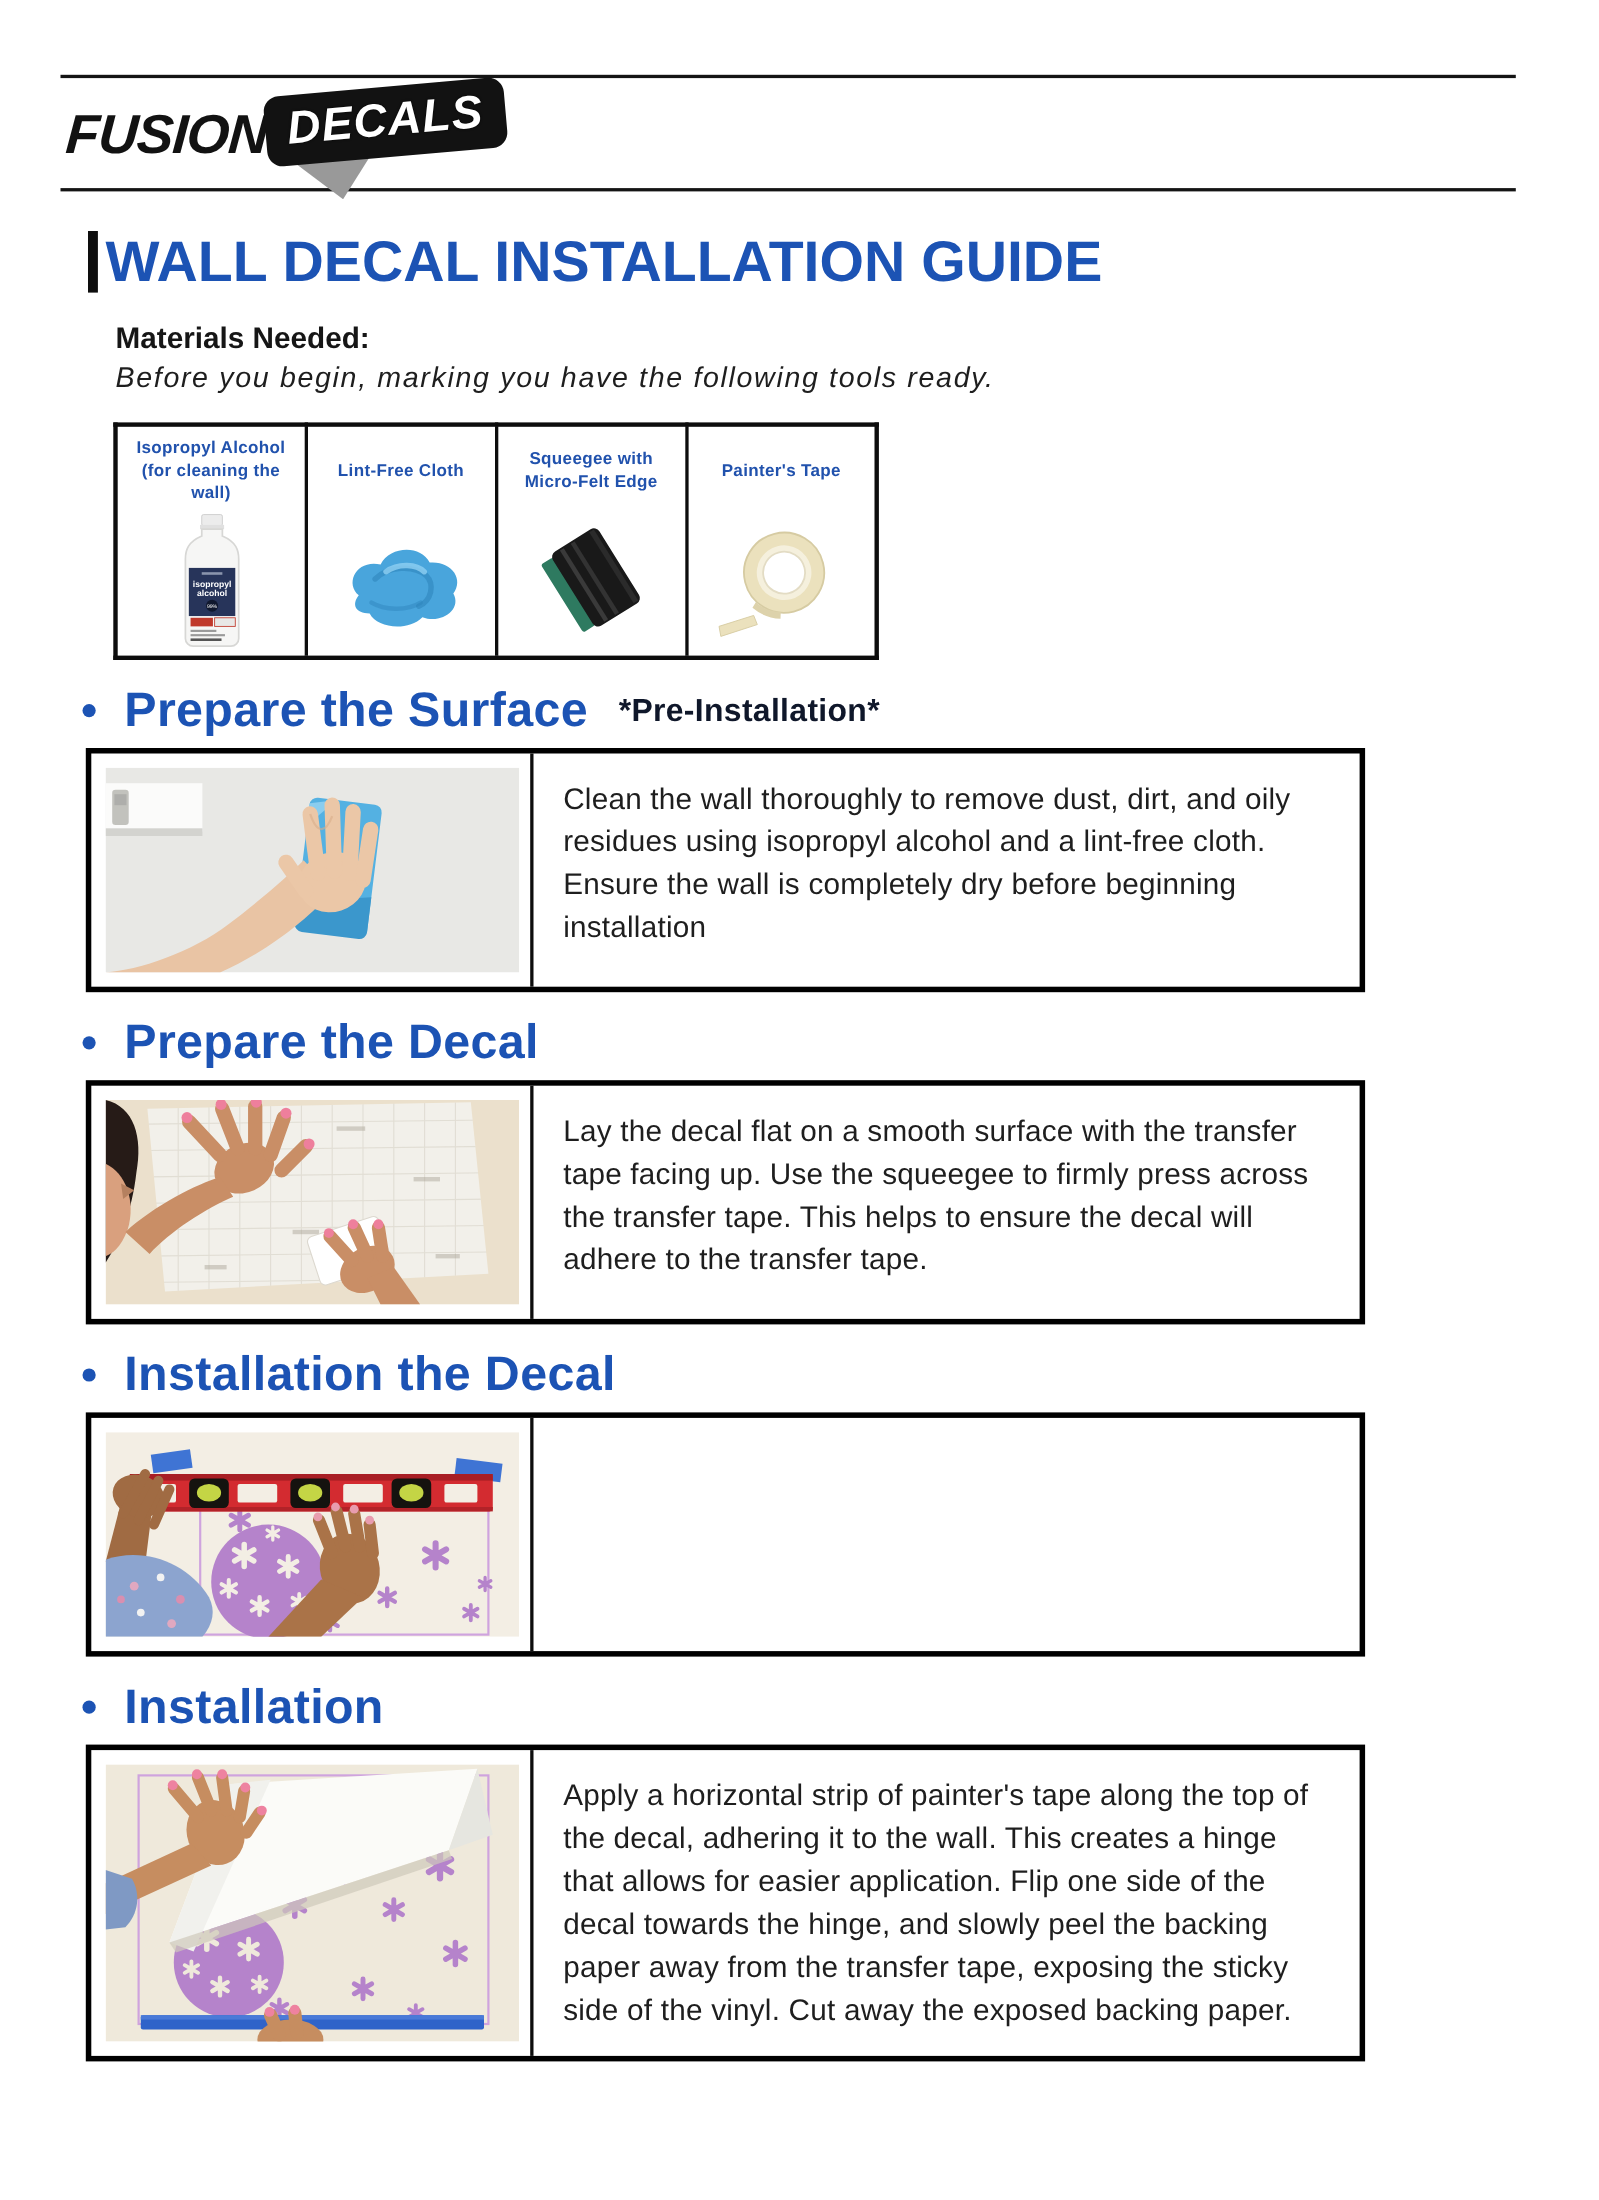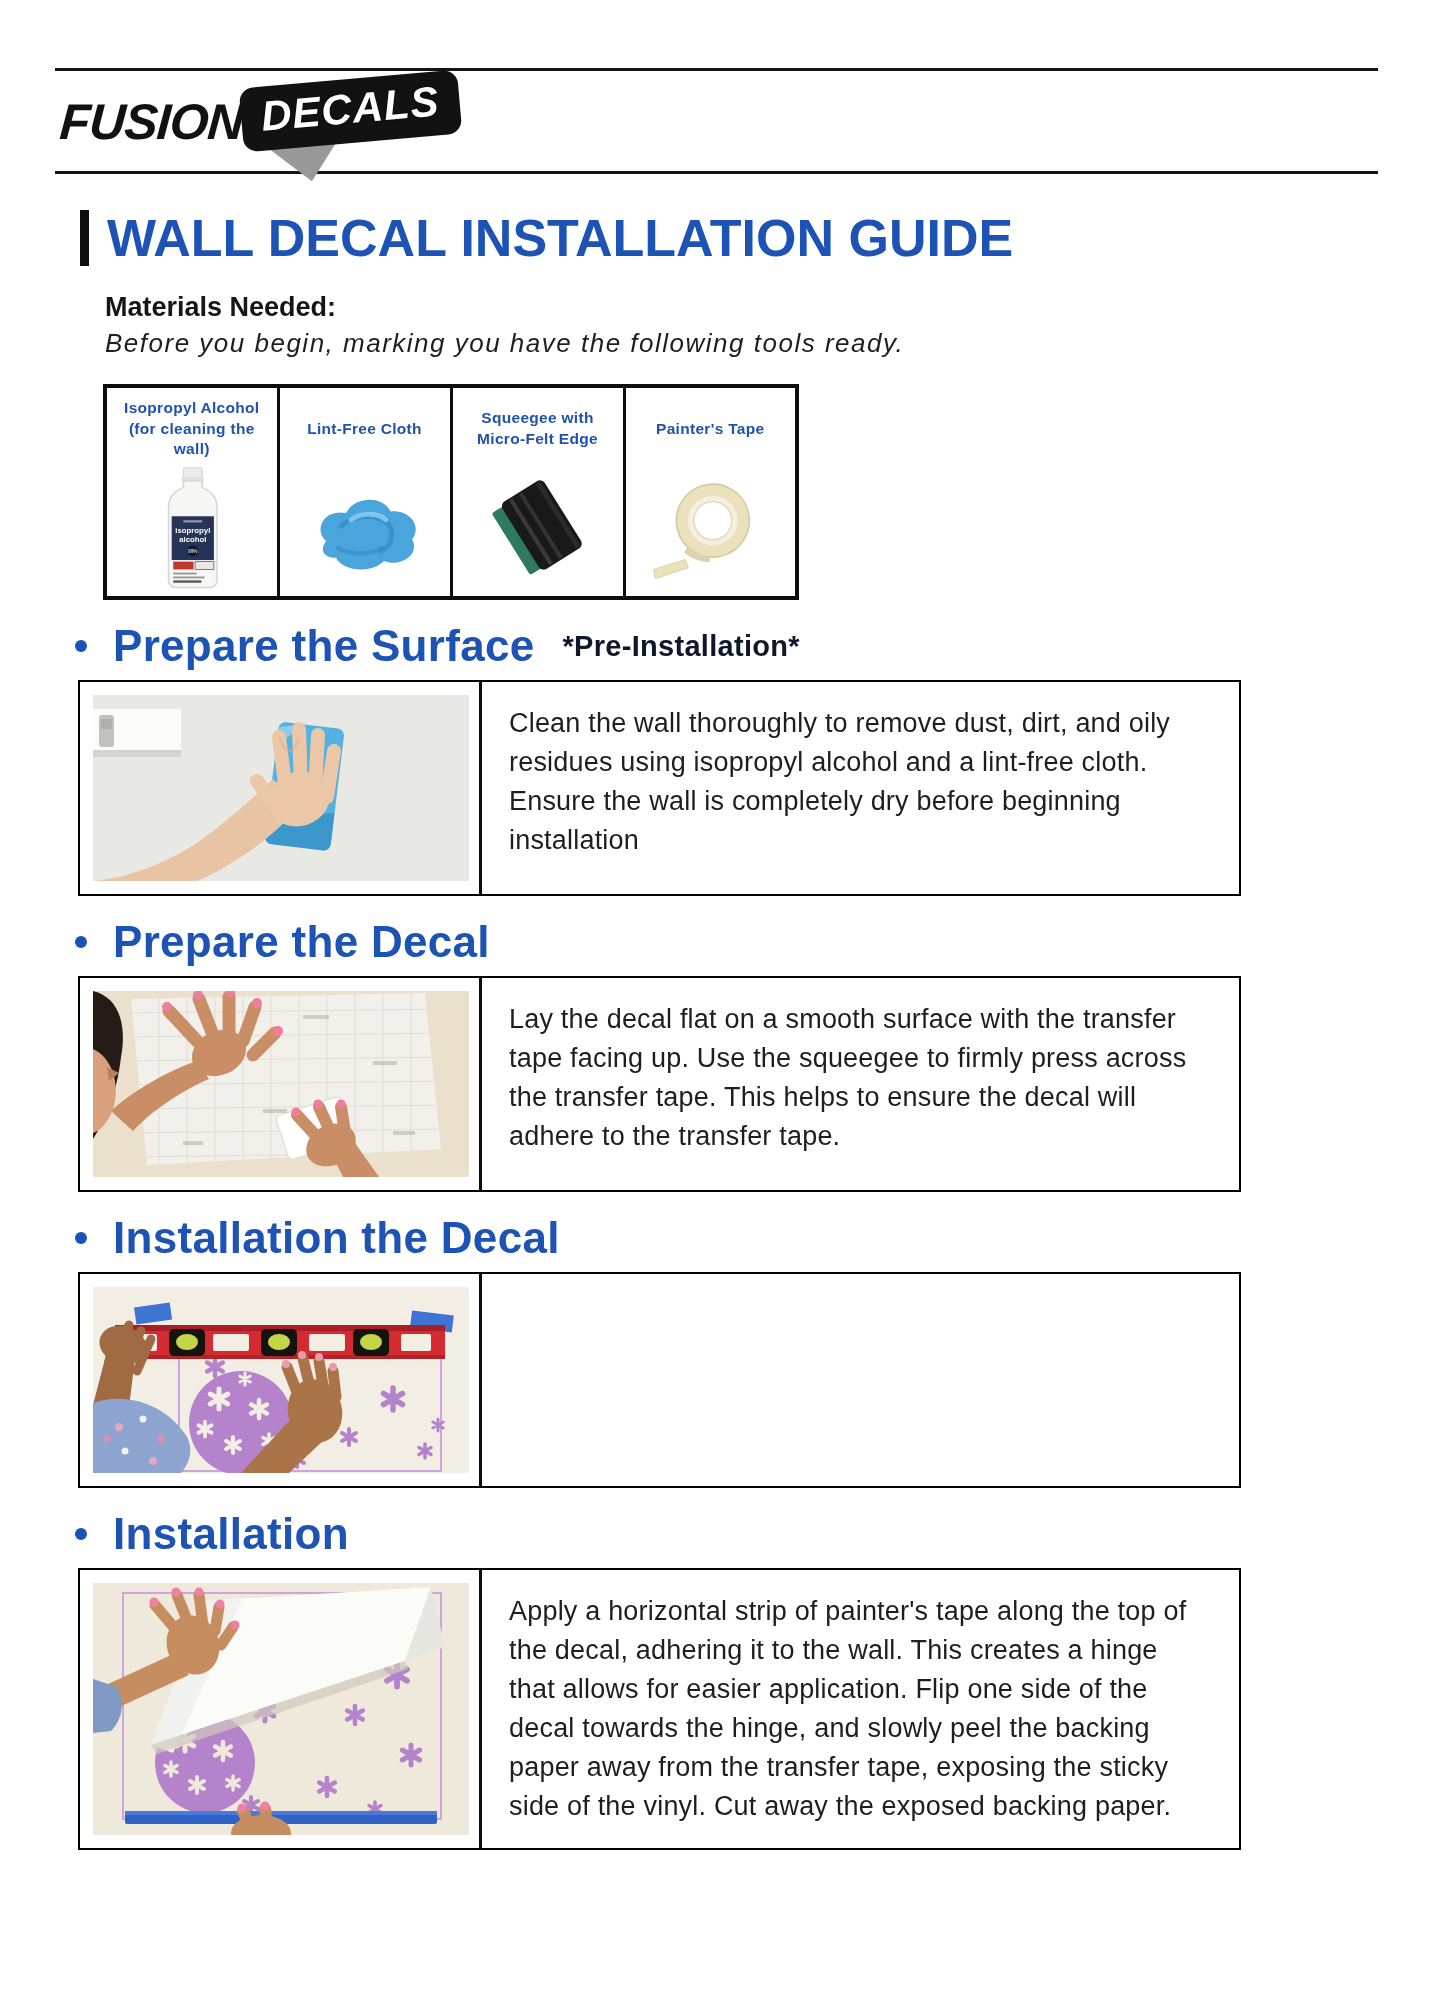--- a/index.html
+++ b/index.html
@@ -42,21 +42,21 @@
     letter-spacing:1px;text-transform:uppercase;
     padding:6px 20px 10px 20px;border-radius:14px;
     transform:rotate(-5deg);
     text-shadow:0 0 2px #000;
   }
 
   
   .title-row{
     margin:36px 0 0 80px;
     border-left:9px solid #0e0e0e;
-    padding-left:18px;
+    padding-left:7px;
   }
   .title{
     font-size:52px;font-weight:bold;line-height:56px;
     color:var(--accent-blue);letter-spacing:0;
   }
 
   
   .materials{margin-left:105px;}
   .materials-heading{margin-top:26px;font-size:27px;font-weight:bold;color:#161616;}
   .materials-sub{margin-top:5px;font-size:26px;font-style:italic;letter-spacing:1.5px;color:#1e1e1e;}
@@ -87,21 +87,21 @@
   .section-heading{
     font-size:44px;font-weight:bold;color:var(--accent-blue);
     letter-spacing:.3px;
   }
   .pre-note{
     margin-left:28px;font-size:29px;font-weight:bold;color:#0f172a;
     letter-spacing:.3px;
   }
   .step-box{
     width:1163px;margin:12px 0 22px 78px;
-    border:2px solid #000000;display:flex;background:#fff;
+    border:5px solid #000000;display:flex;background:#fff;
   }
   .step-photo{
     width:402px;flex:none;padding:13px;
     border-right:3px solid #0d0d0d;
   }
   .step-photo svg{display:block;}
   .step-text{flex:1;padding:22px 28px 18px 27px;}
   .step-text p{
     max-width:778px;font-size:27px;line-height:39px;
     color:#1e1e1e;letter-spacing:.2px;

